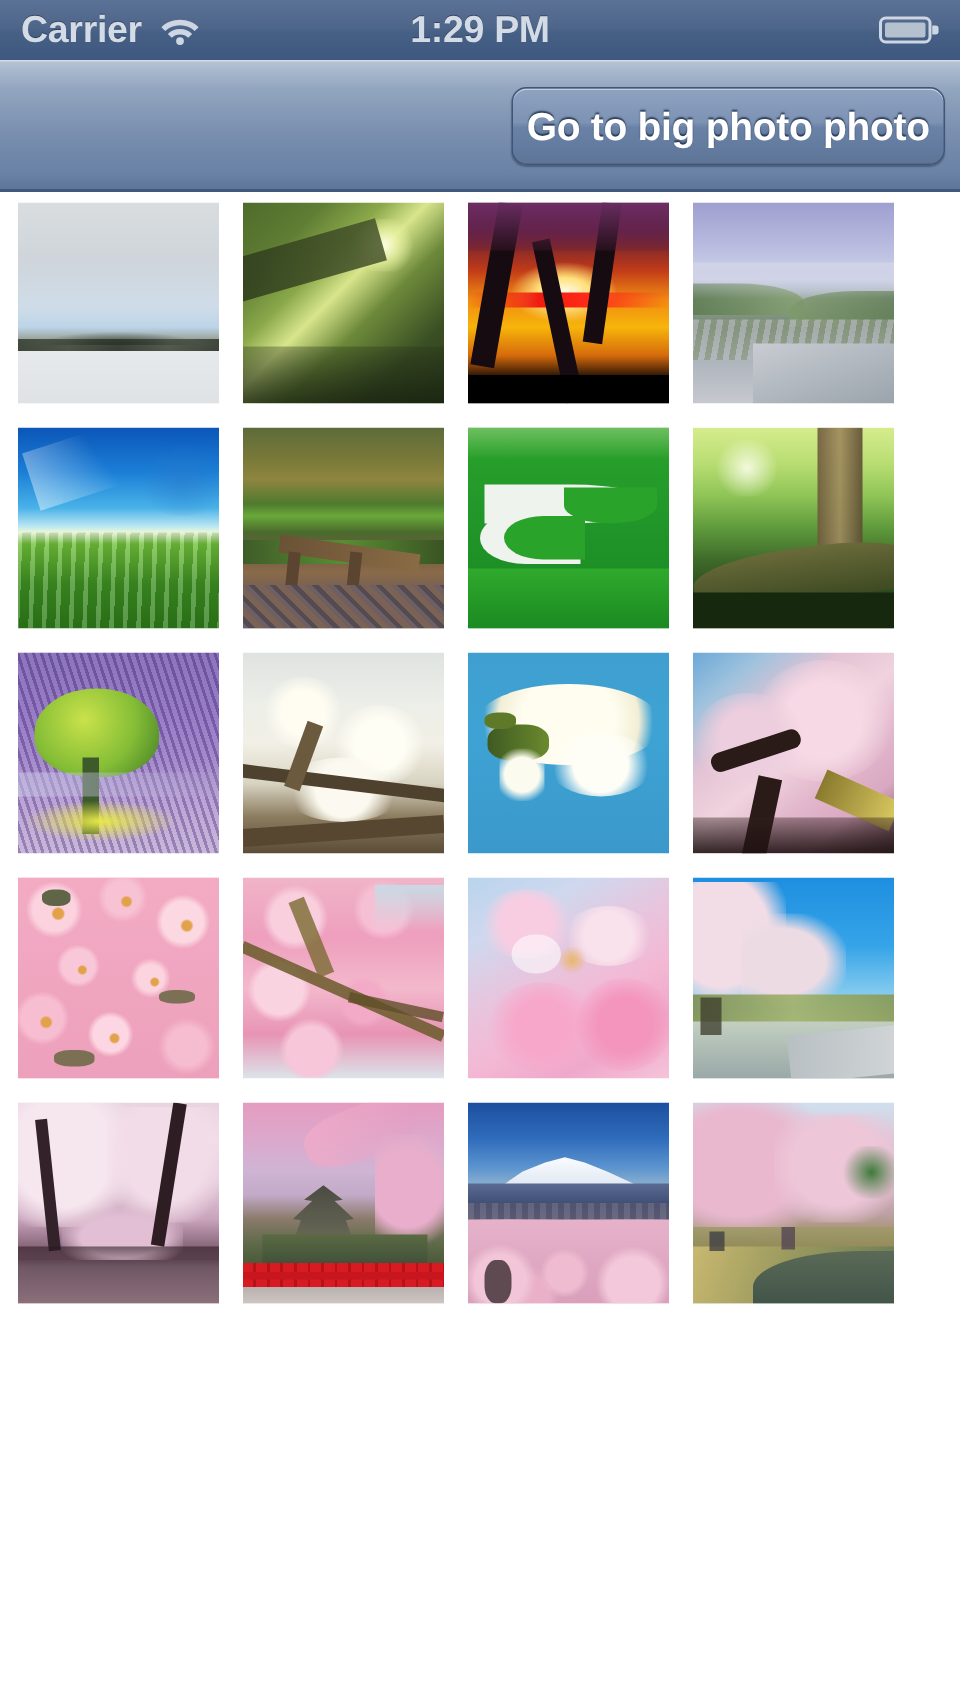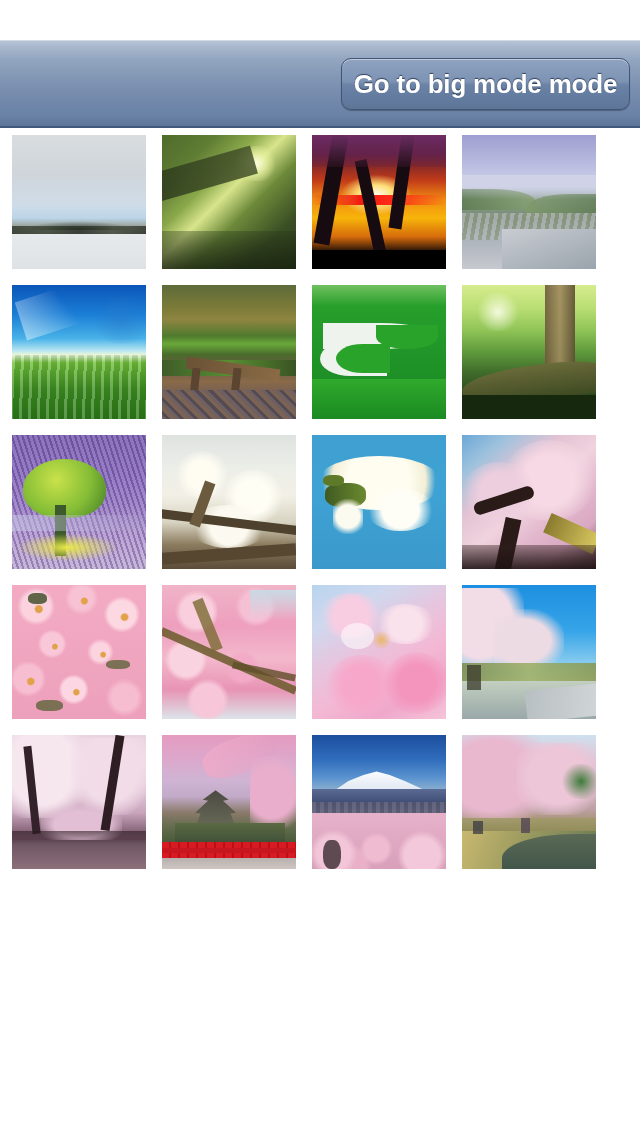--- a/index.html
+++ b/index.html
@@ -91,23 +91,49 @@
     position:relative;
     overflow:hidden;
   }
   .photo-cell .thumb > span { position:absolute; display:block; }
 </style>
 </head>
 <body>
 
 <div id="screen">
 
+  <div id="status-bar">
+    <div id="status-left">
+      <span class="sb-text">Carrier</span>
+      <span>
+        <svg class="wifi-icon" viewBox="0 0 30 22">
+          <path d="M15 4.2c5.0 0 9.4 1.9 12.4 4.9l-2.6 2.6C22.3 9.2 18.8 7.8 15 7.8S7.7 9.2 5.2 11.7L2.6 9.1C5.6 6.1 10 4.2 15 4.2z" fill="#cdd6e2"></path>
+          <path d="M15 10.4c3.2 0 6.1 1.2 8.1 3.2l-2.6 2.6c-1.4-1.4-3.3-2.2-5.5-2.2s-4.1.8-5.5 2.2l-2.6-2.6c2-2 4.9-3.2 8.1-3.2z" fill="#cdd6e2"></path>
+          <circle cx="15" cy="18.4" r="2.6" fill="#cdd6e2"></circle>
+        </svg>
+      </span>
+    </div>
+
+    <div id="status-center">
+      <span class="sb-text">1:29 PM</span>
+    </div>
+
+    <div id="status-right">
+      <span>
+        <svg class="battery-icon" viewBox="0 0 40 20">
+          <rect x="1" y="2" width="33" height="16" rx="3.5" ry="3.5" fill="none" stroke="#cdd6e2" stroke-width="2"></rect>
+          <rect x="4" y="5" width="27" height="10" rx="1.5" ry="1.5" fill="#b6c1d0"></rect>
+          <path d="M35.5 7 h2.2 a2 2 0 0 1 2 2 v2 a2 2 0 0 1 -2 2 h-2.2 z" fill="#cdd6e2"></path>
+        </svg>
+      </span>
+    </div>
+  </div>
 
   <div id="nav-bar">
-    <div class="nav-btn" id="btn-big-photo">Go to big mode mode</div>
+    <div class="nav-btn" id="btn-big-photo">Go to big photo photo</div>
   </div>
 
   <div id="photo-grid">
     <div id="grid-inner">
 
       <div class="grid-row">
         <div class="photo-cell">
           <div class="thumb" style="background:linear-gradient(to bottom,#d9dde0 0%,#cfd5da 28%,#cfdce8 52%,#bcd5e8 62%,#9aa39c 68%,#5d6158 74%,#cdd2d6 80%,#e2e5e7 100%);">
             <span style="left:0;top:68%;width:100%;height:8%;background:linear-gradient(to right,#3c4439,#4a5243,#363c33,#51584a,#3a4036);opacity:.92;"></span>
             <span style="left:0;top:74%;width:100%;height:26%;background:linear-gradient(to bottom,#e7eaec,#dfe2e5);"></span>

